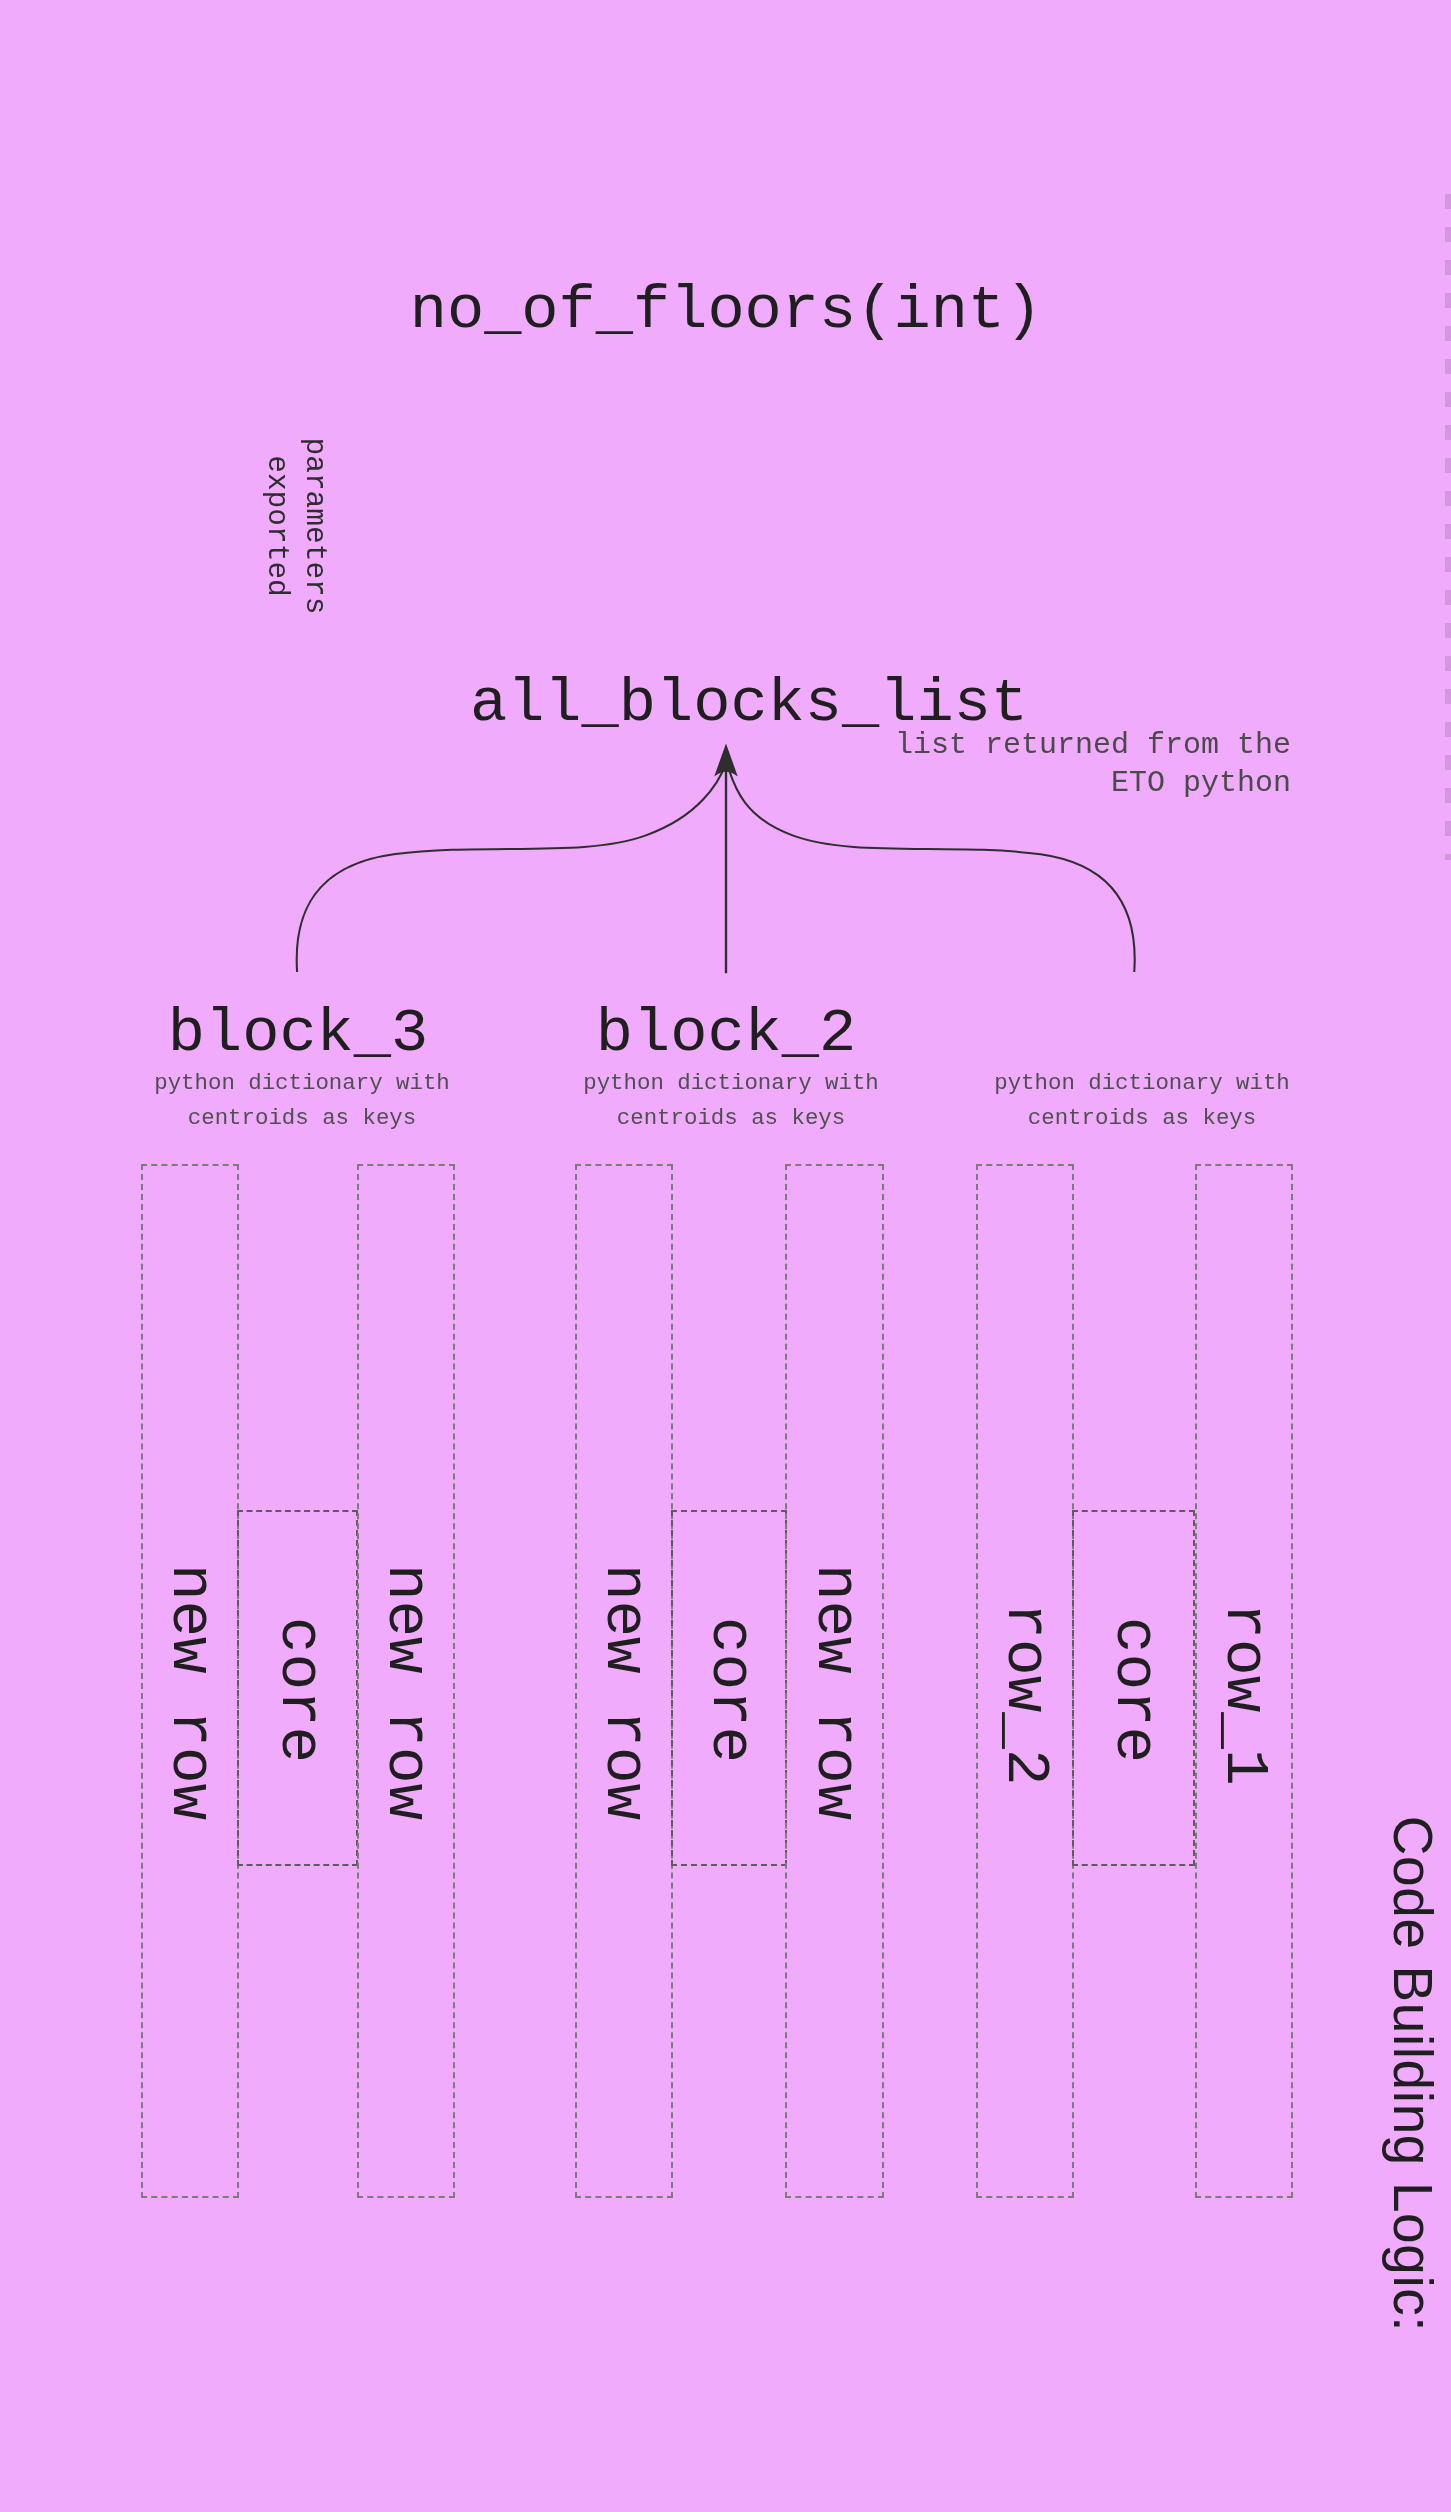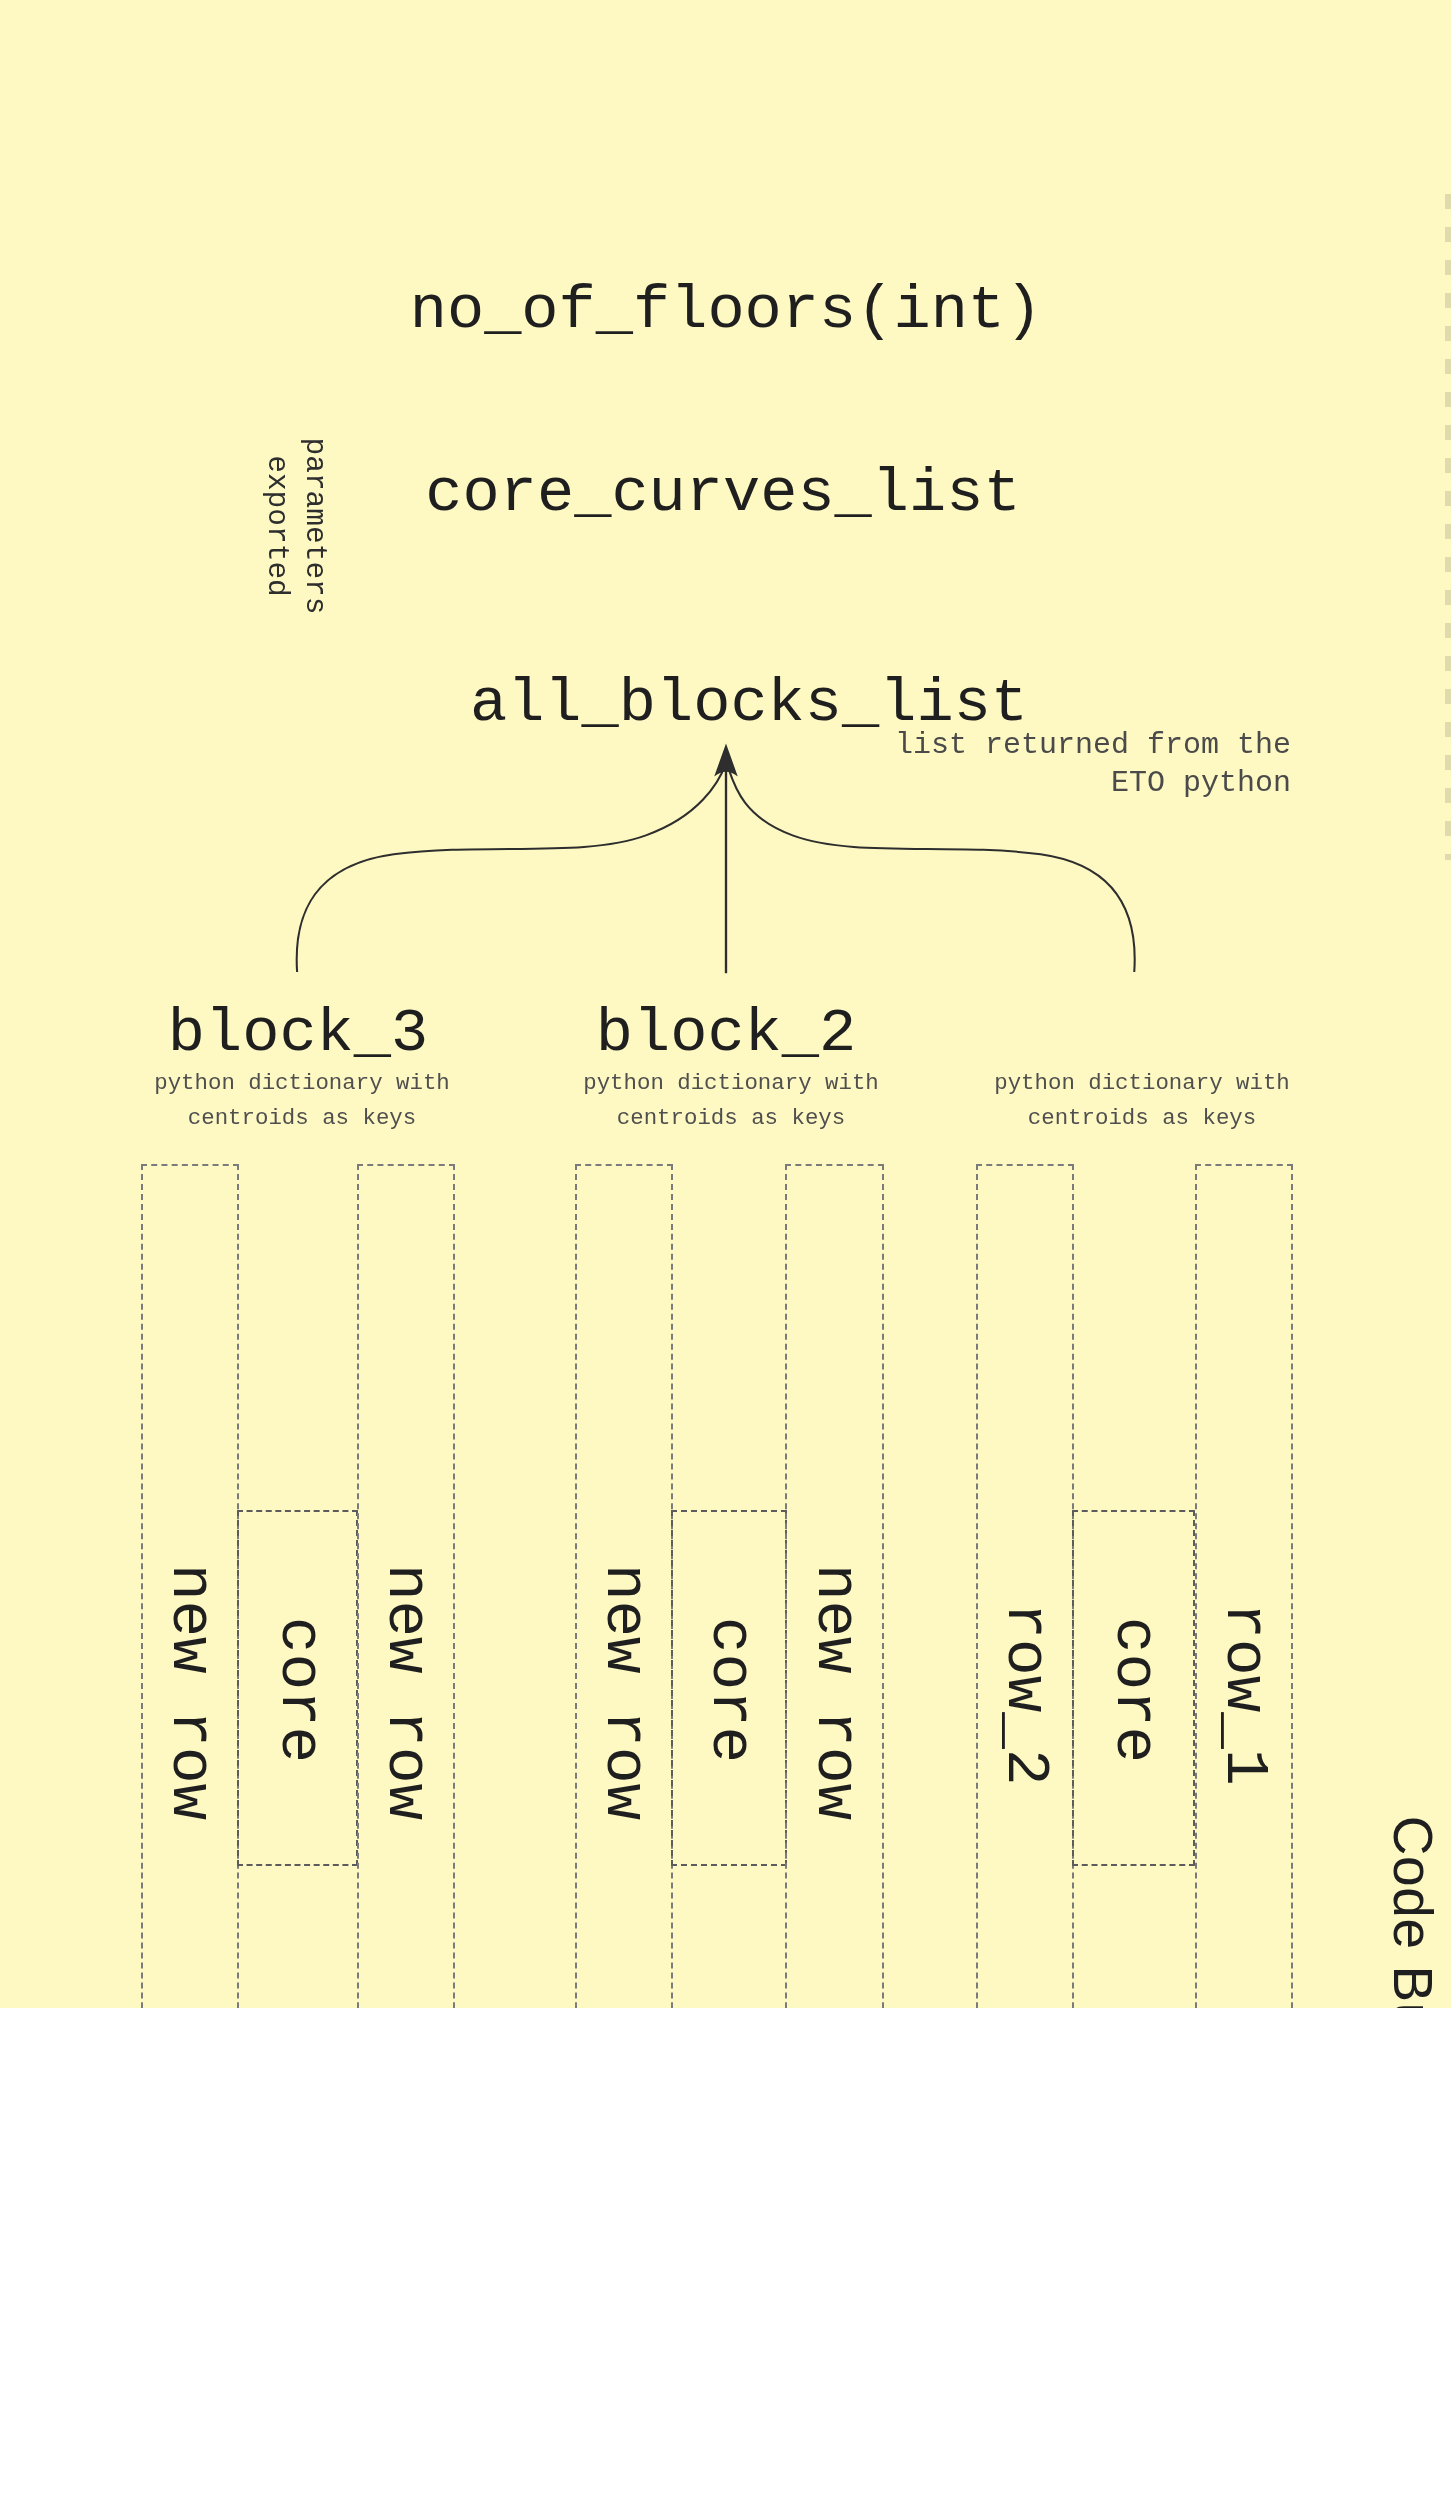--- a/index.html
+++ b/index.html
@@ -1,19 +1,19 @@
 <!DOCTYPE html>
 <html style="font-size:9.4px"><head>
 <meta charset="utf-8">
 <style>
   html,body{margin:0;padding:0;background:#ffffff;}
   #canvas{
     position:relative;
-    width:1452px;height:2008px;
-    background:#fef9c3;
+    width:1452px;height:2512px;
+    background:#f0abfc;
     overflow:hidden;
     font-family:"Liberation Mono", monospace;
     color:#1f1f1f;
   }
   .abs{
     position:absolute;
     transform:translate(-50%,-50%);
     white-space:nowrap;
   }
   .rot{
@@ -101,21 +101,20 @@
 <div id="canvas">
 
   <svg class="connector" width="1452" height="2512" viewBox="0 0 2464 4264">
     <path d="M 504 1650 C 497 1545, 538 1468, 668 1450 C 825 1430, 992 1456, 1096 1418 C 1186 1386, 1220 1328, 1231 1298" fill="none" stroke="#2e2e2e" stroke-width="3.5"></path>
     <path d="M 1925 1650 C 1932 1545, 1892 1468, 1766 1450 C 1612 1430, 1448 1456, 1345 1418 C 1258 1386, 1245 1330, 1234 1298" fill="none" stroke="#2e2e2e" stroke-width="3.5"></path>
     <line x1="1232" y1="1652" x2="1232" y2="1308" stroke="#2e2e2e" stroke-width="4"></line>
     <path d="M 1232 1262 L 1212 1318 Q 1232 1302, 1252 1318 Z" fill="#2e2e2e" stroke="none"></path>
   </svg>
 
   <div class="abs h1 pos-nof">no_of_floors(int)</div>
-  <div class="abs h1 pos-ccl">core_curves_list</div>
   <div class="abs h1 pos-abl">all_blocks_list</div>
 
   <div class="abs rot sidenote pos-sidenote">
     <div>parameters</div>
     <div>exported</div>
   </div>
 
   <div class="abs note pos-arrownote">
     <div>list returned from the</div>
     <div>ETO python</div>

